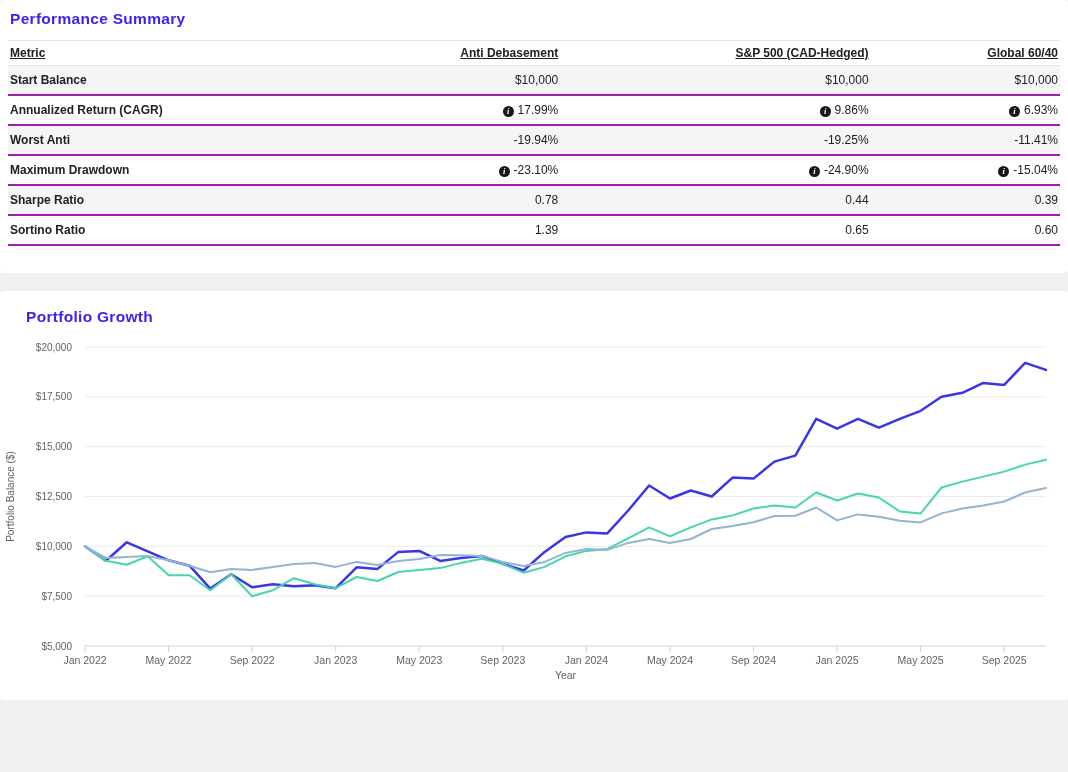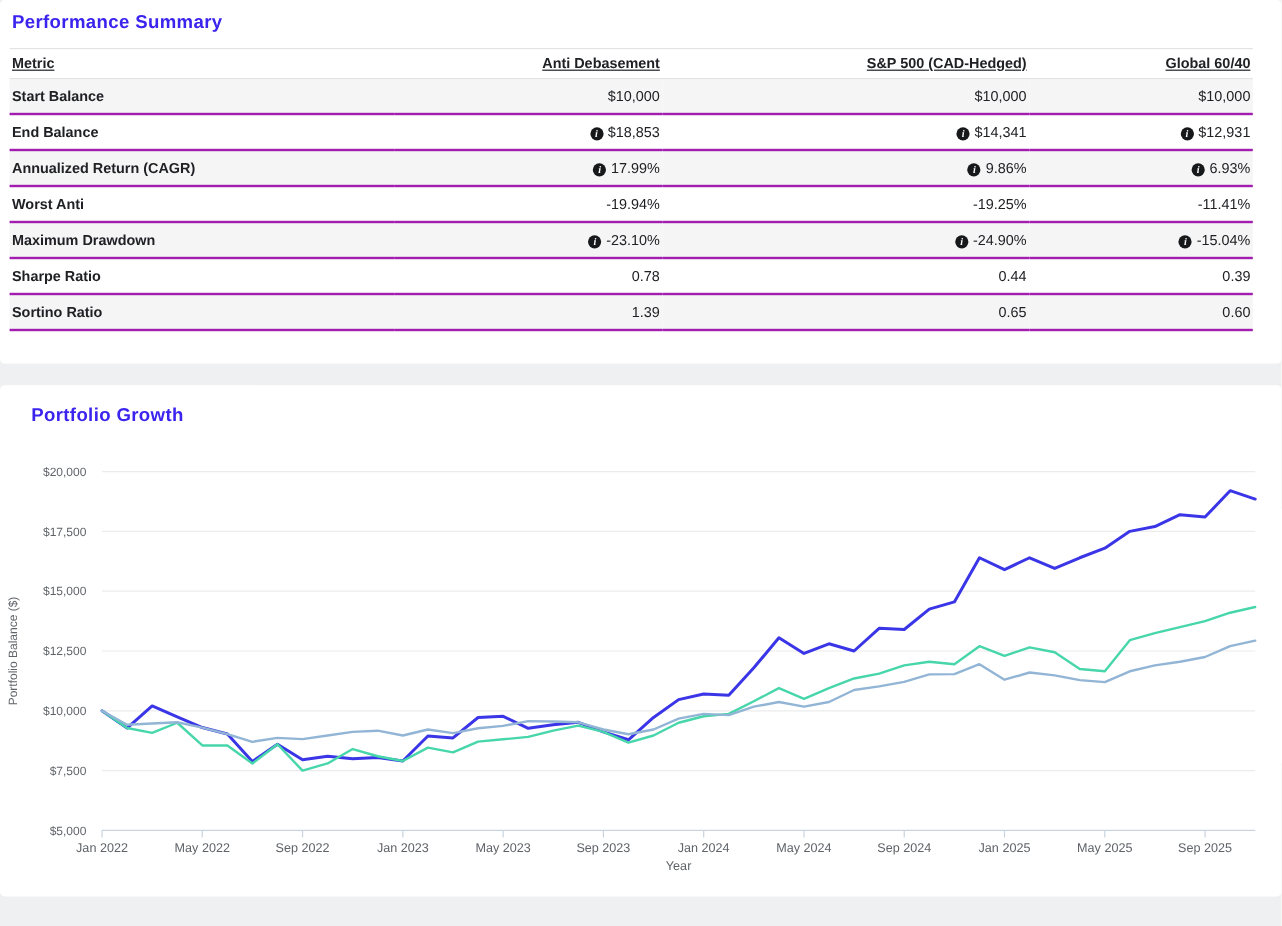--- a/index.html
+++ b/index.html
@@ -4,21 +4,21 @@
 <style>
   html,body{margin:0;padding:0;}
   body{
     width:1068px;height:772px;
     background:#eef0f1;
     font-family:"Liberation Sans", sans-serif;
     -webkit-font-smoothing:antialiased;
     overflow:hidden;
   }
   .card{background:#ffffff;border-radius:4px;}
-  .card-summary{padding:10px 24px 27px 8px;}
+  .card-summary{padding:10px 8px 27px 8px;}
   .card-chart{padding:17px 0 10px 0;}
   .section-title{
     margin:0 0 0 2px;
     font-size:15.5px;
     font-weight:bold;
     letter-spacing:.3px;
     color:#3b24ee;
   }
   .divider-band{height:18px;}
   table{width:100%;border-collapse:collapse;margin-top:12px;table-layout:fixed;}
@@ -36,21 +36,21 @@
   tbody tr:nth-child(odd){background:#f5f5f6;}
   .metric{text-align:left;font-weight:bold;}
   .num{text-align:right;}
   .info-icon{
     display:inline-block;width:11px;height:11px;border-radius:50%;
     background:#17181a;color:#ffffff;
     font-size:8.5px;line-height:11px;text-align:center;
     font-weight:bold;font-family:"Liberation Serif",serif;font-style:italic;
     margin-right:4px;vertical-align:0px;
   }
-  .chart-wrap{margin-top:24px;}
+  .chart-wrap{margin-top:8px;}
   svg text{font-family:"Liberation Sans",sans-serif;}
 </style>
 </head>
 <body>
 
 <section class="card card-summary">
   <h2 class="section-title">Performance Summary</h2>
   <table>
     <colgroup>
       <col style="width:31%">
@@ -65,26 +65,20 @@
           <th class="num">S&amp;P 500 (CAD-Hedged)</th>
           <th class="num">Global 60/40</th>
         </tr>
       </thead>
     <tbody>
         <tr>
           <td class="metric">Start Balance</td>
           <td class="num">$10,000</td>
           <td class="num">$10,000</td>
           <td class="num">$10,000</td>
-        </tr>
-        <tr>
-          <td class="metric">End Balance</td>
-          <td class="num"><span class="info-icon">i</span>$18,853</td>
-          <td class="num"><span class="info-icon">i</span>$14,341</td>
-          <td class="num"><span class="info-icon">i</span>$12,931</td>
         </tr>
         <tr>
           <td class="metric">Annualized Return (CAGR)</td>
           <td class="num"><span class="info-icon">i</span>17.99%</td>
           <td class="num"><span class="info-icon">i</span>9.86%</td>
           <td class="num"><span class="info-icon">i</span>6.93%</td>
         </tr>
         <tr>
           <td class="metric">Worst Anti</td>
           <td class="num">-19.94%</td>

